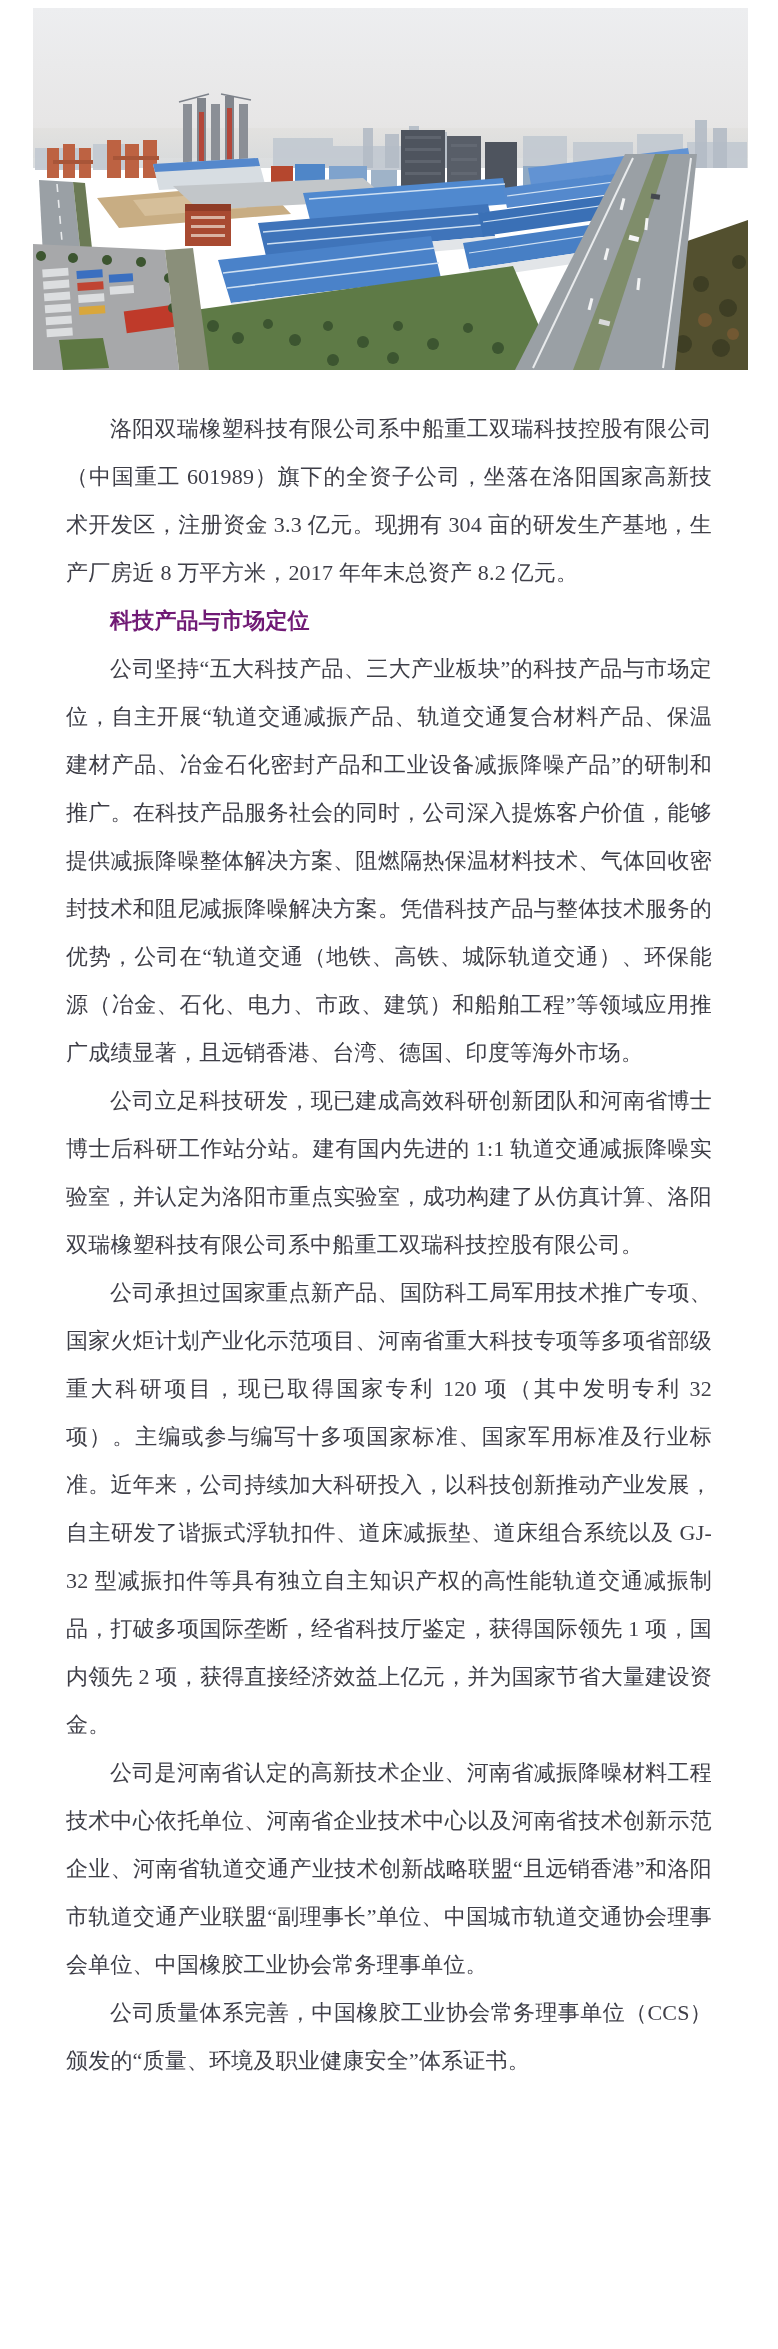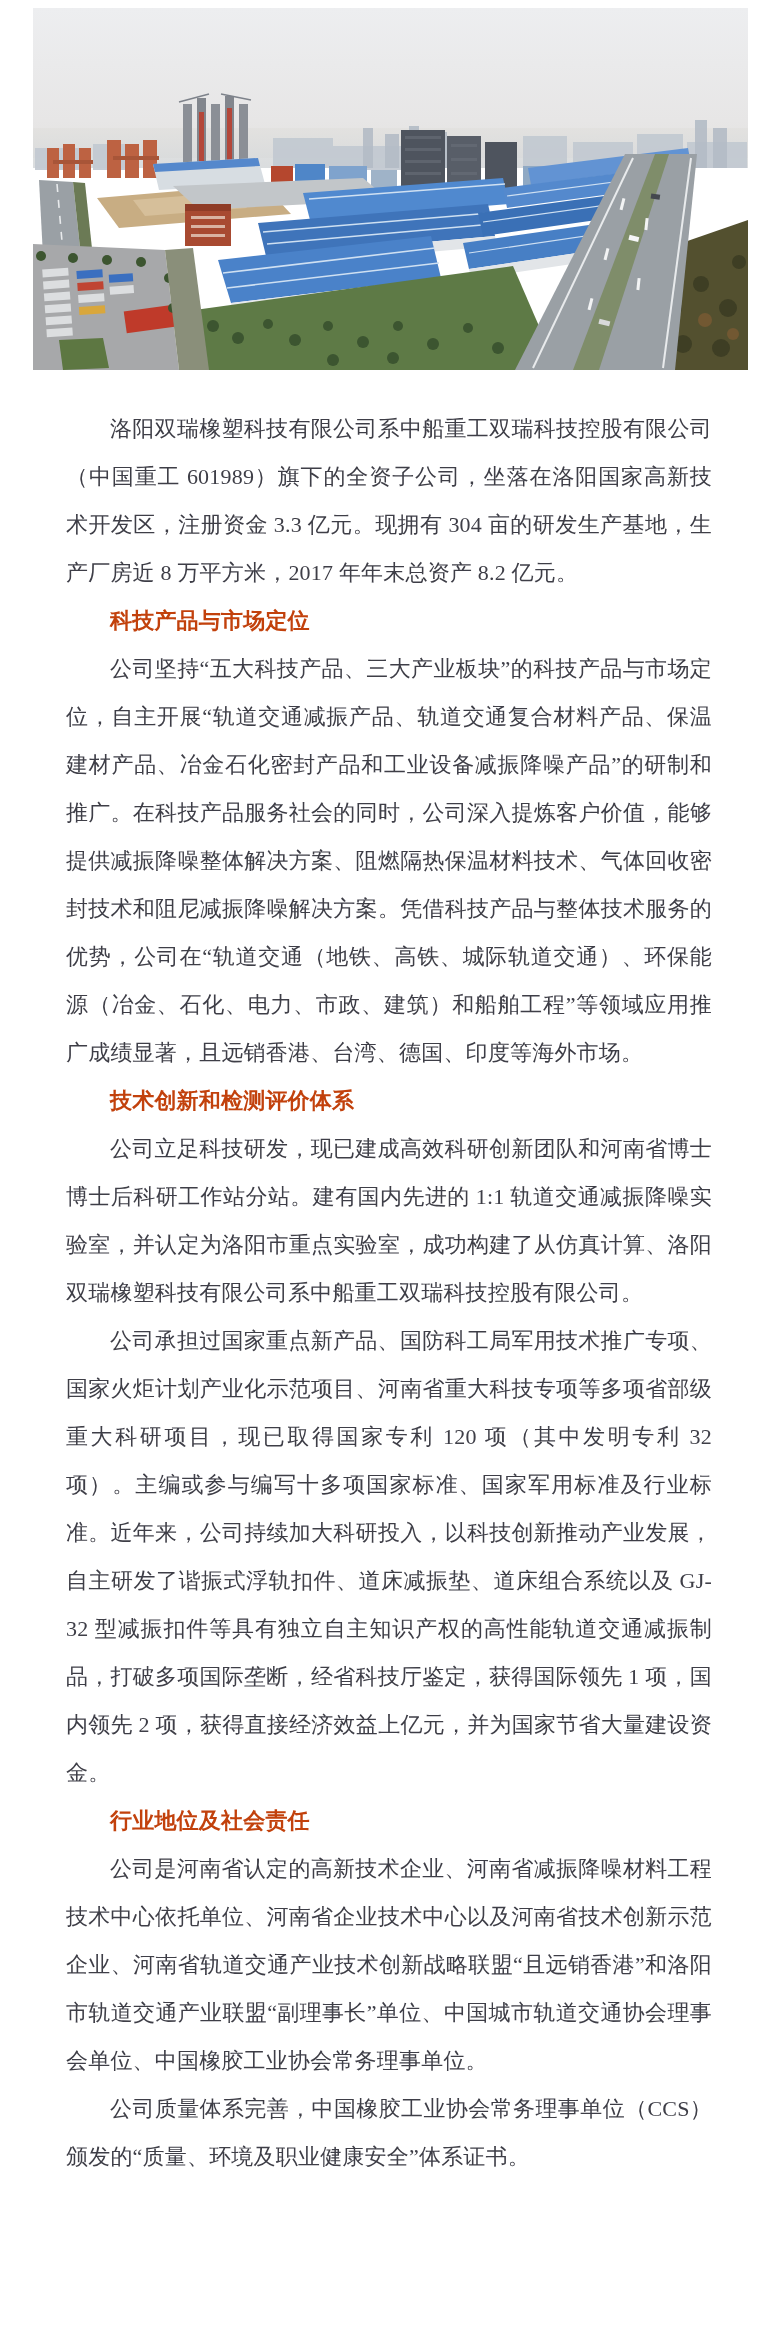--- a/index.html
+++ b/index.html
@@ -34,21 +34,21 @@
     text-align: justify;
     text-indent: 2em;
     letter-spacing: 0.2px;
   }
   .intro { margin-top: 35px; }
   h2.heading {
     margin: 0;
     font-size: 22px;
     line-height: 48px;
     font-weight: bold;
-    color: #c2410c;
+    color: #701a75;
     text-indent: 2em;
     letter-spacing: 0.2px;
   }
   .h-products  { margin-top: 41px; }
   .h-tech      { margin-top: 52px; }
   .h-industry  { margin-top: 58px; }
 </style>
 </head>
 <body>
 
@@ -252,21 +252,19 @@
 
       <polygon points="132,242 160,240 176,362 146,362" fill="#8a8f7a"></polygon>
     </svg>
   </figure>
 
   <p class="body-text intro">洛阳双瑞橡塑科技有限公司系中船重工双瑞科技控股有限公司（中国重工 601989）旗下的全资子公司，坐落在洛阳国家高新技术开发区，注册资金 3.3 亿元。现拥有 304 亩的研发生产基地，生产厂房近 8 万平方米，2017 年年末总资产 8.2 亿元。</p>
 
   <h2 class="heading h-products">科技产品与市场定位</h2>
   <p class="body-text">公司坚持“五大科技产品、三大产业板块”的科技产品与市场定位，自主开展“轨道交通减振产品、轨道交通复合材料产品、保温建材产品、冶金石化密封产品和工业设备减振降噪产品”的研制和推广。在科技产品服务社会的同时，公司深入提炼客户价值，能够提供减振降噪整体解决方案、阻燃隔热保温材料技术、气体回收密封技术和阻尼减振降噪解决方案。凭借科技产品与整体技术服务的优势，公司在“轨道交通（地铁、高铁、城际轨道交通）、环保能源（冶金、石化、电力、市政、建筑）和船舶工程”等领域应用推广成绩显著，且远销香港、台湾、德国、印度等海外市场。</p>
 
-  <h2 class="heading h-tech">技术创新和检测评价体系</h2>
   <p class="body-text">公司立足科技研发，现已建成高效科研创新团队和河南省博士博士后科研工作站分站。建有国内先进的 1:1  轨道交通减振降噪实验室，并认定为洛阳市重点实验室，成功构建了从仿真计算、洛阳双瑞橡塑科技有限公司系中船重工双瑞科技控股有限公司。</p>
   <p class="body-text">公司承担过国家重点新产品、国防科工局军用技术推广专项、国家火炬计划产业化示范项目、河南省重大科技专项等多项省部级重大科研项目，现已取得国家专利 120 项（其中发明专利 32 项）。主编或参与编写十多项国家标准、国家军用标准及行业标准。近年来，公司持续加大科研投入，以科技创新推动产业发展，自主研发了谐振式浮轨扣件、道床减振垫、道床组合系统以及 GJ-32 型减振扣件等具有独立自主知识产权的高性能轨道交通减振制品，打破多项国际垄断，经省科技厅鉴定，获得国际领先 1 项，国内领先 2 项，获得直接经济效益上亿元，并为国家节省大量建设资金。</p>
 
-  <h2 class="heading h-industry">行业地位及社会责任</h2>
   <p class="body-text">公司是河南省认定的高新技术企业、河南省减振降噪材料工程技术中心依托单位、河南省企业技术中心以及河南省技术创新示范企业、河南省轨道交通产业技术创新战略联盟“且远销香港”和洛阳市轨道交通产业联盟“副理事长”单位、中国城市轨道交通协会理事会单位、中国橡胶工业协会常务理事单位。</p>
   <p class="body-text">公司质量体系完善，中国橡胶工业协会常务理事单位（CCS）颁发的“质量、环境及职业健康安全”体系证书。</p>
 
 </div>
 
 </body></html>

